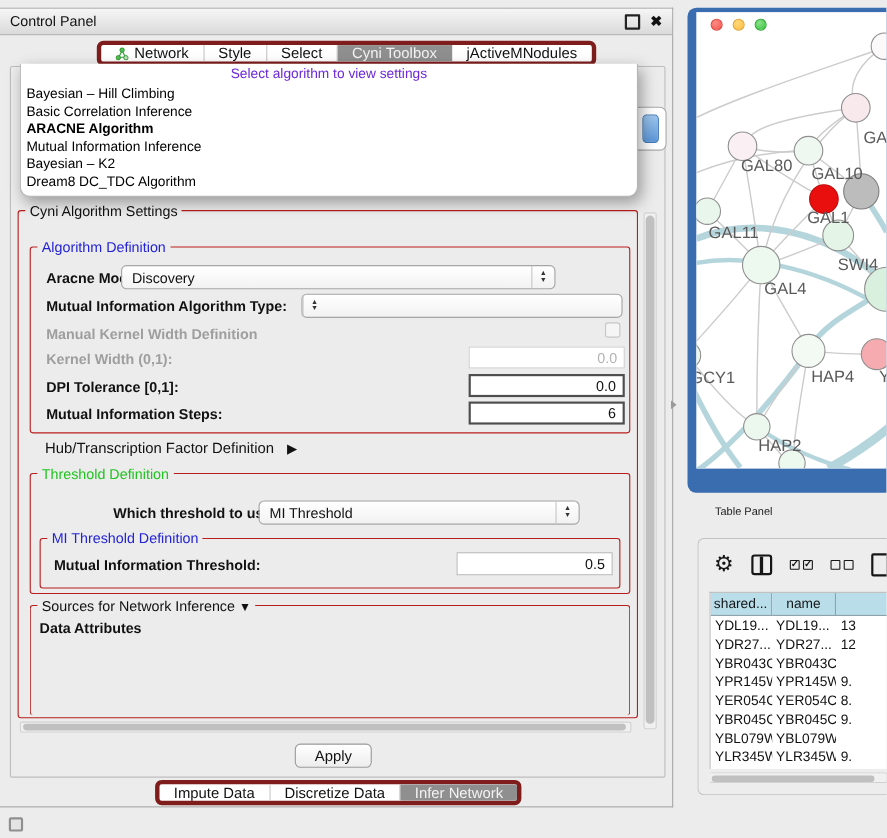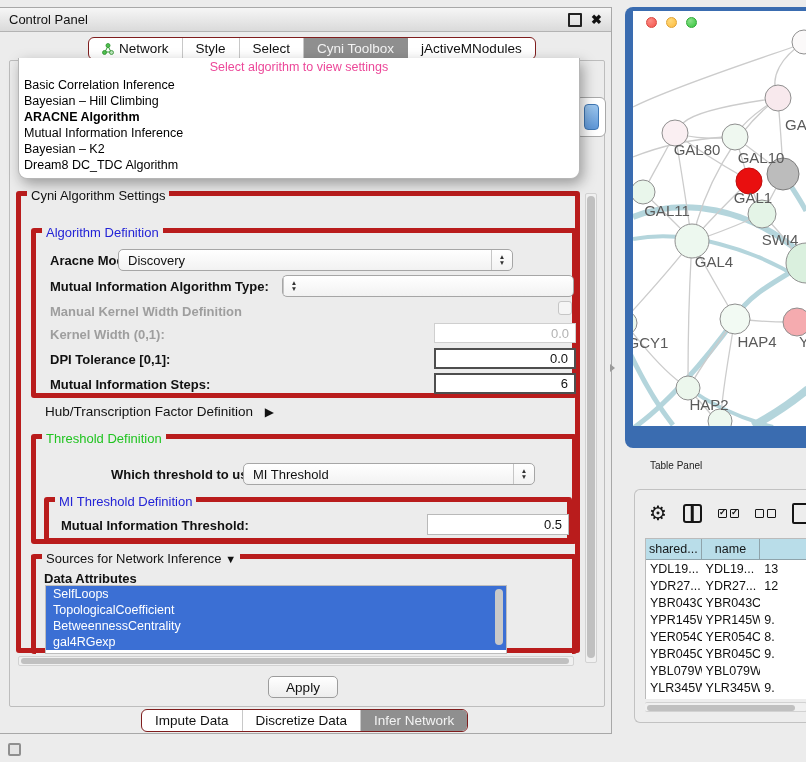--- a/index.html
+++ b/index.html
@@ -10,47 +10,47 @@
   #control-panel{position:absolute;left:0;top:7px;width:612px;height:727px;background:#ececec;
     border:1px solid #a8a8a8;border-left:none;box-sizing:border-box;}
   #cp-titlebar{position:absolute;left:0;top:0;width:100%;height:24px;
     background:linear-gradient(#f6f6f6,#dadada);border-bottom:1px solid #b3b3b3;
     display:flex;align-items:center;padding:0 9px;box-sizing:border-box;font-size:13px;color:#111;}
   #cp-title{flex:1;}
   .float-btn{width:10px;height:10px;border:2px solid #222;border-radius:1px;margin-right:9px;background:transparent;}
   .close-btn{font-size:13px;font-weight:bold;color:#111;line-height:10px;}
 
   
-  .segbar{position:absolute;display:flex;background:#fff;border:1px solid #7f1d1d;border-radius:6px;
+  .segbar{position:absolute;display:flex;background:#fff;border:4px solid #7f1d1d;border-radius:6px;
     overflow:hidden;height:23px;box-sizing:border-box;align-items:stretch;}
   .seg{display:flex;align-items:center;gap:5px;padding:0 13px;font-size:13.5px;color:#111;
     border-right:1px solid #c8c8c8;white-space:nowrap;}
   .seg:last-child{border-right:none;}
   .seg.sel{background:#8f8f8f;color:#f3f3f3;border-right-color:#8f8f8f;}
 
   
   #main-panel{position:absolute;left:9px;top:52px;width:594px;height:645px;
     border:1px solid #bdbdbd;border-radius:2px;background:#ececec;}
 
   
   #combo-fragment{position:absolute;left:575px;top:89px;width:29px;height:38px;background:#fff;
     border:1px solid #a9a9a9;border-radius:6px;z-index:5;}
   #combo-fragment .bluebtn{position:absolute;left:8px;top:6px;width:13px;height:24px;border-radius:4px;
     background:linear-gradient(#9cc6ee,#5e97d8);border:1.5px solid #3f77b4;}
 
   
   #algo-popup{position:absolute;left:18px;top:50px;width:560px;background:#fff;
     border:1px solid #b6b6b6;border-top:none;border-radius:0 0 9px 9px;
     box-shadow:3px 5px 14px rgba(0,0,0,0.35);padding-bottom:5px;z-index:40;}
-  .popup-hint{text-align:center;color:#ec4899;font-size:12.5px;height:19px;line-height:19px;}
+  .popup-hint{text-align:center;color:#6d28d9;font-size:12.5px;height:19px;line-height:19px;}
   .popup-item{font-size:12.5px;height:16px;line-height:16px;padding-left:5px;color:#000;}
   .popup-item.sel{font-weight:bold;}
 
   
-  .groupbox{position:absolute;border:5px solid #b91c1c;border-radius:3px;box-sizing:border-box;}
+  .groupbox{position:absolute;border:1px solid #b91c1c;border-radius:3px;box-sizing:border-box;}
   .grouptitle{position:absolute;top:-8px;left:6px;background:#ececec;padding:0 4px;
     font-size:13px;color:#111;white-space:nowrap;}
 
   .flabel{position:absolute;font-size:13px;font-weight:bold;color:#111;white-space:nowrap;}
   .flabel.dis{color:#9e9e9e;text-align:right;}
   .plain{font-weight:normal;}
 
   .combo{position:absolute;background:linear-gradient(#ffffff,#f2f2f2);border:1px solid #a6a6a6;
     border-radius:5px;font-size:13px;display:flex;align-items:stretch;box-sizing:border-box;height:22px;color:#111;}
   .combo .txt{flex:1;padding-left:9px;display:flex;align-items:center;}
@@ -155,22 +155,22 @@
 
     <div id="main-panel"></div>
 
     <div id="combo-fragment">
       <span class="bluebtn"></span>
     </div>
 
     <div id="algo-popup">
       <div class="popup-hint">Select algorithm to view settings</div>
       <div id="popup-items">
+          <div class="popup-item">Bayesian – Hill Climbing</div>
           <div class="popup-item">Basic Correlation Inference</div>
-          <div class="popup-item">Bayesian – Hill Climbing</div>
           <div class="popup-item sel">ARACNE Algorithm</div>
           <div class="popup-item">Mutual Information Inference</div>
           <div class="popup-item">Bayesian – K2</div>
           <div class="popup-item">Dream8 DC_TDC Algorithm</div>
         </div>
     </div>
 
     <div class="groupbox" style="left:16px;top:183px;width:564px;height:462px;">
       <span class="grouptitle">Cyni Algorithm Settings</span>
 
@@ -238,29 +238,20 @@
           </div>
         </div>
       </div>
 
       <div class="groupbox" style="left:10px;top:358px;width:546px;height:100px;border-bottom:none;">
         <span class="grouptitle">
           <span>Sources for Network Inference</span>
           <span style="font-size:11px;"> ▼</span>
         </span>
         <span class="flabel" style="left:8px;top:12px;">Data Attributes</span>
-      </div>
-      <div id="attr-list">
-        <div id="attr-items">
-            <div class="attr-item" style="background: rgb(59, 111, 212);">SelfLoops</div>
-            <div class="attr-item" style="background: rgb(59, 111, 212);">TopologicalCoefficient</div>
-            <div class="attr-item" style="background: rgb(59, 111, 212);">BetweennessCentrality</div>
-            <div class="attr-item" style="background: rgb(59, 111, 212);">gal4RGexp</div>
-          </div>
-        <span id="attr-scroll-thumb"></span>
       </div>
 
     </div>
 
     <div class="sbar" style="left:585px;top:185px;width:12px;height:470px;">
       <span class="sthumb" style="left:1px;top:2px;width:8px;height:462px;"></span>
     </div>
     <div class="sbar" style="left:18px;top:648px;width:556px;height:10px;">
       <span class="sthumb" style="left:2px;top:1px;width:548px;height:6px;"></span>
     </div>

